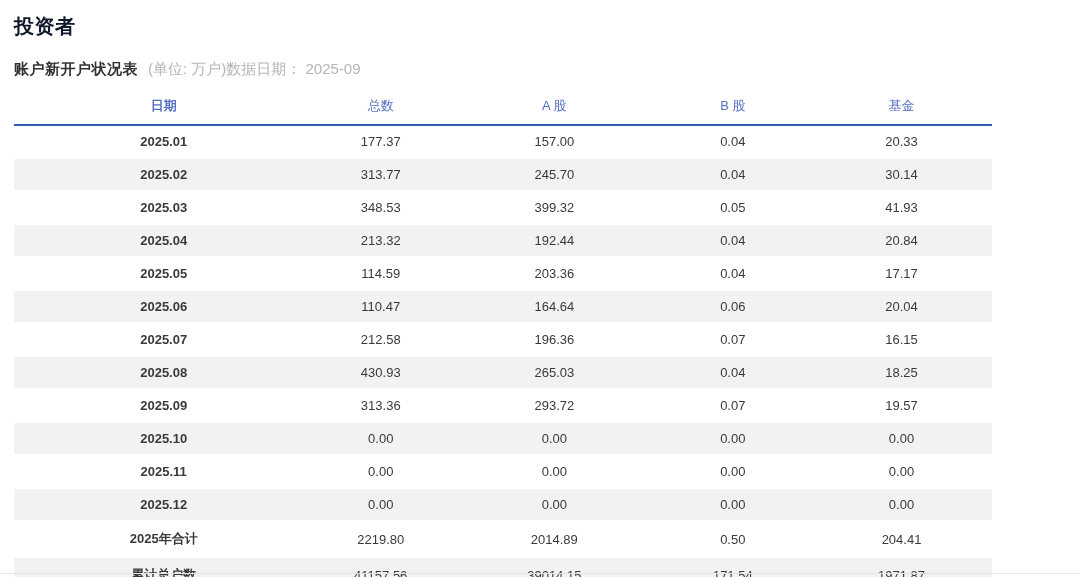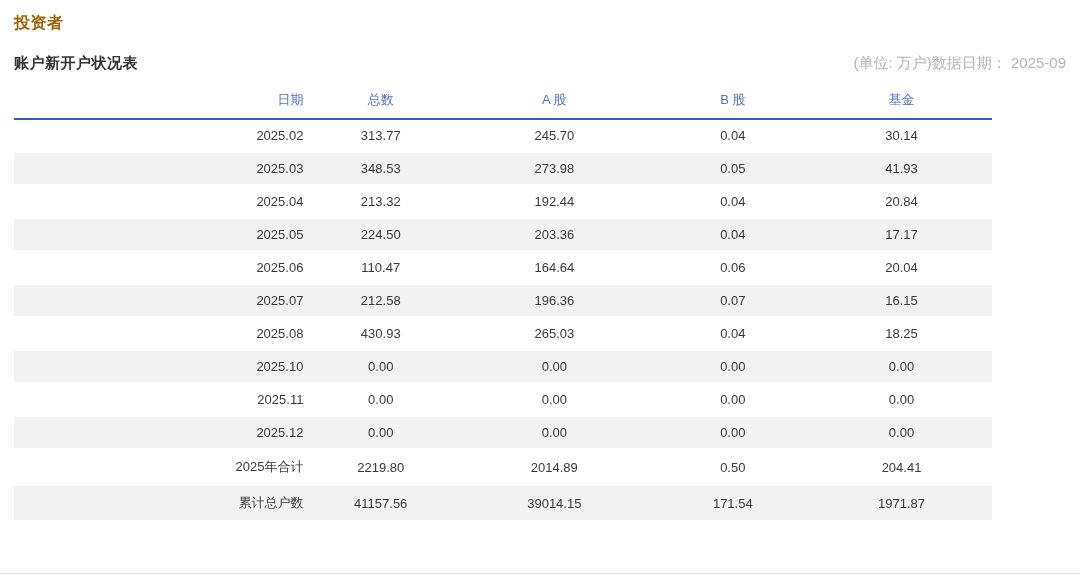--- a/index.html
+++ b/index.html
@@ -11,31 +11,30 @@
   body {
     width: 1080px;
     height: 577px;
     overflow: hidden;
     position: relative;
   }
   .page {
     padding: 13px 14px 0 14px;
   }
   .page-title {
-    font-size: 16px;
+    font-size: 20px;
     font-weight: bold;
-    color: #a16207;
+    color: #0f172a;
     margin: 0 0 20px 0;
     letter-spacing: 0.5px;
   }
   .table-header {
     margin: 17px 0 16px 0;
     display: flex;
     align-items: baseline;
-    justify-content: space-between;
   }
   .table-title {
     font-size: 15px;
     font-weight: bold;
     color: #333333;
     letter-spacing: 0.5px;
   }
   .table-meta {
     font-size: 15px;
     color: #b5b5b5;
@@ -52,22 +51,23 @@
     color: #5570c5;
     padding: 2px 4px 9px 4px;
     border-bottom: 2px solid #2e5cb8;
   }
   .data-table td {
     font-size: 13px;
     color: #3a3a3a;
     padding: 8px 4px;
   }
   .data-table .col-date {
-    text-align: right;
+    text-align: center;
     padding-left: 10px;
+    font-weight: bold;
   }
   .data-table .col-num {
     text-align: center;
   }
   .data-table tbody tr {
     border-top: 2px solid #ffffff;
     border-bottom: 2px solid #ffffff;
   }
   .data-table tbody tr:nth-child(even) {
     background: #f2f2f2;
@@ -103,43 +103,50 @@
       <tr id="head-row">
           <th class="col-date">日期</th>
           <th class="col-num">总数</th>
           <th class="col-num">A 股</th>
           <th class="col-num">B 股</th>
           <th class="col-num">基金</th>
         </tr>
     </thead>
     <tbody id="body-rows">
         <tr>
+          <td class="col-date">2025.01</td>
+          <td class="col-num">177.37</td>
+          <td class="col-num">157.00</td>
+          <td class="col-num">0.04</td>
+          <td class="col-num">20.33</td>
+        </tr>
+        <tr>
           <td class="col-date">2025.02</td>
           <td class="col-num">313.77</td>
           <td class="col-num">245.70</td>
           <td class="col-num">0.04</td>
           <td class="col-num">30.14</td>
         </tr>
         <tr>
           <td class="col-date">2025.03</td>
           <td class="col-num">348.53</td>
-          <td class="col-num">273.98</td>
+          <td class="col-num">399.32</td>
           <td class="col-num">0.05</td>
           <td class="col-num">41.93</td>
         </tr>
         <tr>
           <td class="col-date">2025.04</td>
           <td class="col-num">213.32</td>
           <td class="col-num">192.44</td>
           <td class="col-num">0.04</td>
           <td class="col-num">20.84</td>
         </tr>
         <tr>
           <td class="col-date">2025.05</td>
-          <td class="col-num">224.50</td>
+          <td class="col-num">114.59</td>
           <td class="col-num">203.36</td>
           <td class="col-num">0.04</td>
           <td class="col-num">17.17</td>
         </tr>
         <tr>
           <td class="col-date">2025.06</td>
           <td class="col-num">110.47</td>
           <td class="col-num">164.64</td>
           <td class="col-num">0.06</td>
           <td class="col-num">20.04</td>
@@ -152,20 +159,27 @@
           <td class="col-num">16.15</td>
         </tr>
         <tr>
           <td class="col-date">2025.08</td>
           <td class="col-num">430.93</td>
           <td class="col-num">265.03</td>
           <td class="col-num">0.04</td>
           <td class="col-num">18.25</td>
         </tr>
         <tr>
+          <td class="col-date">2025.09</td>
+          <td class="col-num">313.36</td>
+          <td class="col-num">293.72</td>
+          <td class="col-num">0.07</td>
+          <td class="col-num">19.57</td>
+        </tr>
+        <tr>
           <td class="col-date">2025.10</td>
           <td class="col-num">0.00</td>
           <td class="col-num">0.00</td>
           <td class="col-num">0.00</td>
           <td class="col-num">0.00</td>
         </tr>
         <tr>
           <td class="col-date">2025.11</td>
           <td class="col-num">0.00</td>
           <td class="col-num">0.00</td>

